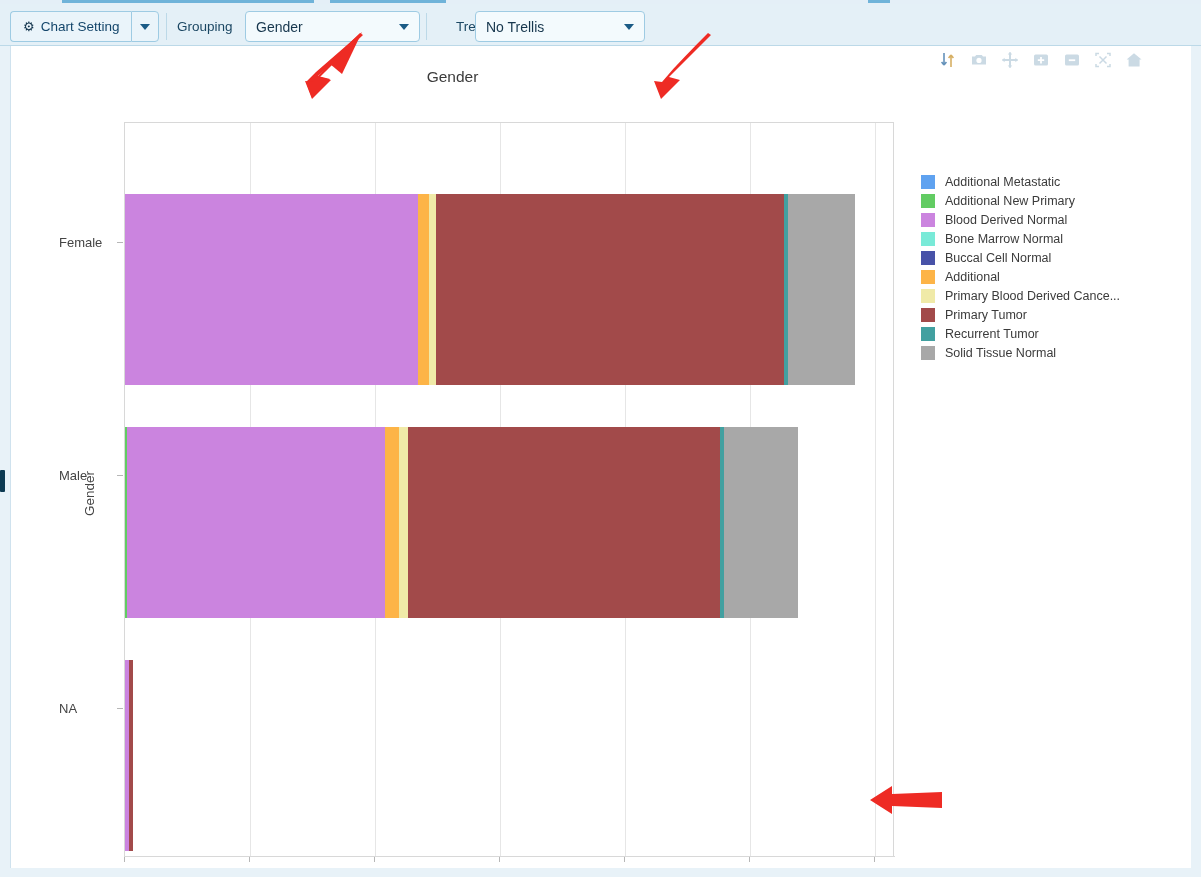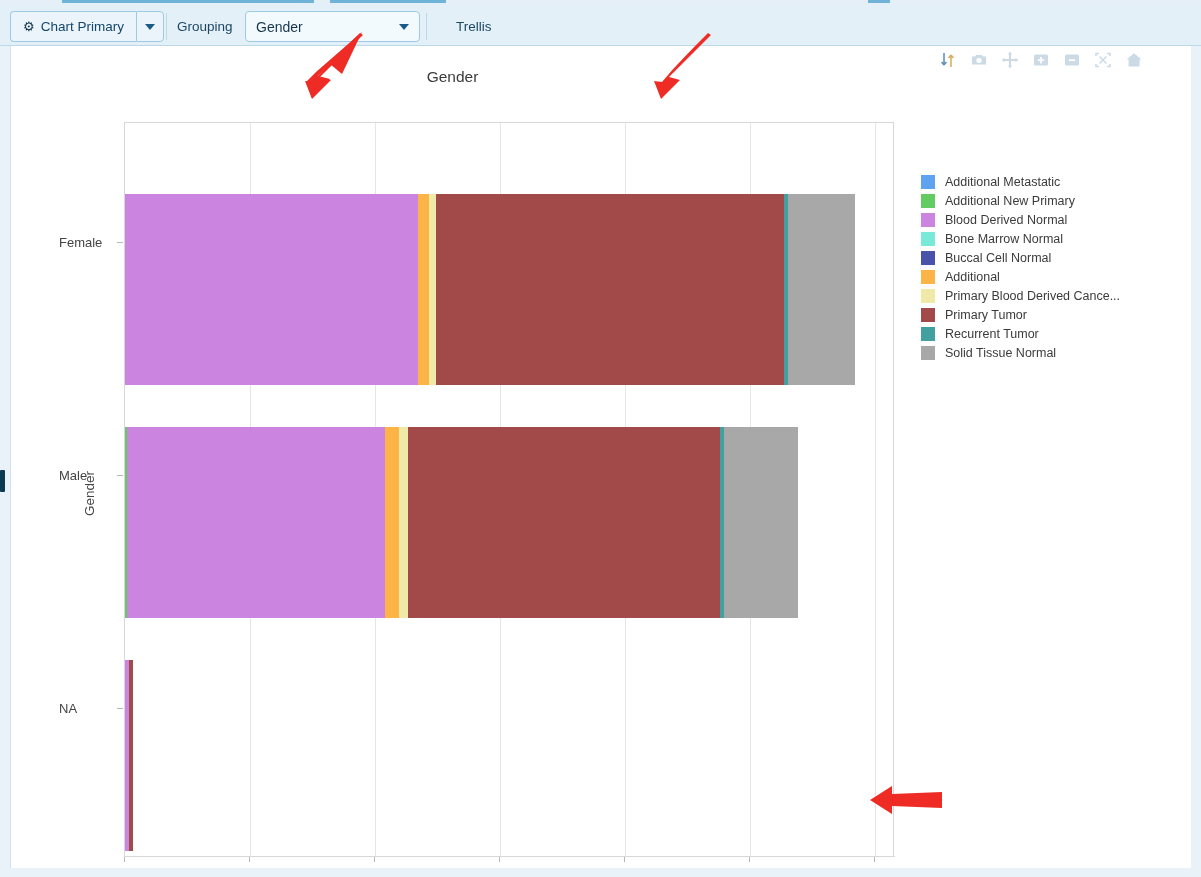--- a/index.html
+++ b/index.html
@@ -186,40 +186,44 @@
     <div class="ghost-tab" style="left:62px;  width:252px;"></div>
     <div class="ghost-tab" style="left:330px; width:116px;"></div>
     <div class="ghost-tab" style="left:868px; width:22px;"></div>
   </div>
 
   <div id="toolbar">
 
     <div class="tb-group" style="left:10px;">
       <div class="tb-btn">
         <span class="gear">⚙</span>
-        <span>Chart Primary</span>
+        <span>Chart Setting</span>
       </div>
       <div class="tb-btn-caret">
         <span class="caret"></span>
       </div>
     </div>
 
     <div class="tb-sep" style="left:166px;"></div>
 
     <div class="tb-label" style="left:177px;">Grouping</div>
 
     <div class="tb-select" style="left:245px; width:175px;">
       <span>Gender</span>
       <span class="sel-caret"></span>
     </div>
 
     <div class="tb-sep" style="left:426px;"></div>
 
     <div class="tb-label" style="left:456px;">Trellis</div>
 
+    <div class="tb-select" style="left:475px; width:170px;">
+      <span>No Trellis</span>
+      <span class="sel-caret"></span>
+    </div>
   </div>
 
   <div id="left-rail">
     <div id="left-nub"></div>
   </div>
 
   <div id="chart-panel">
 
     <div id="modebar">
       <span class="mb-icon">

